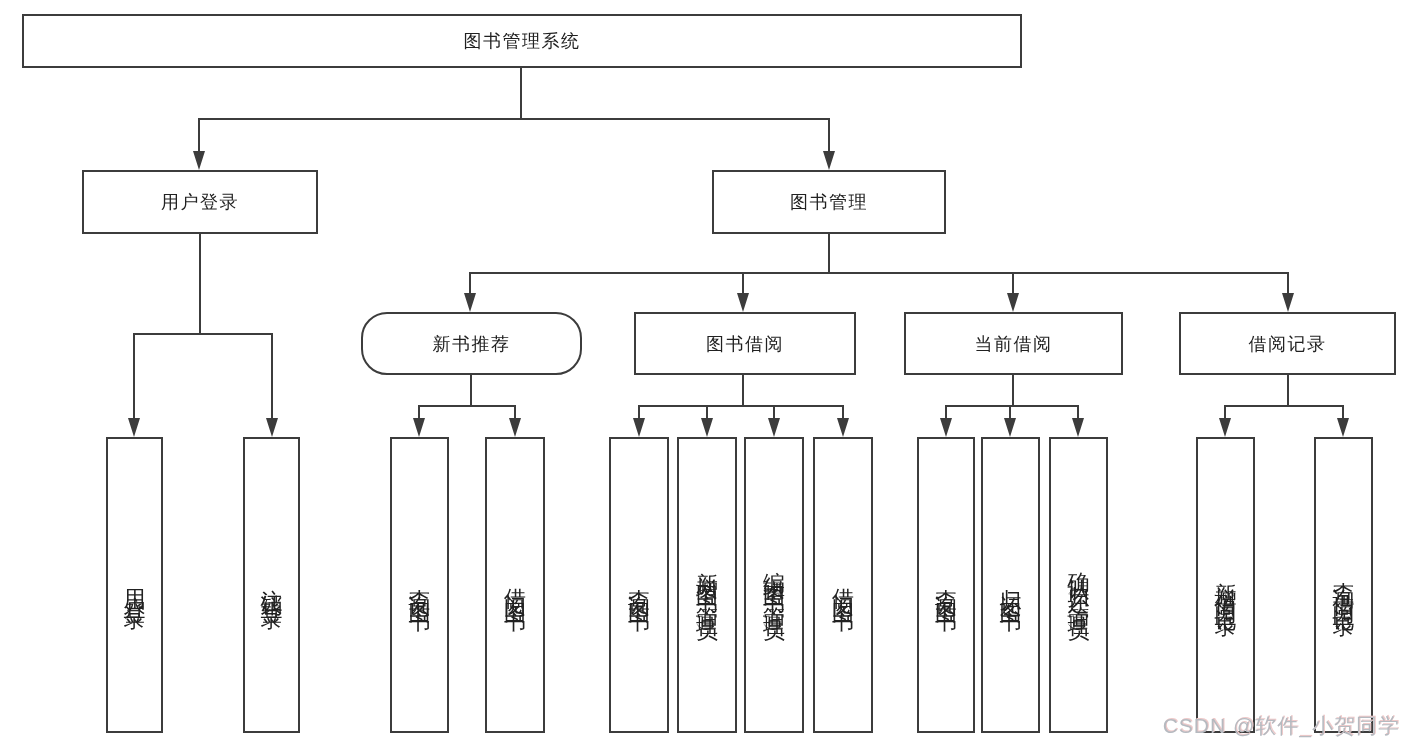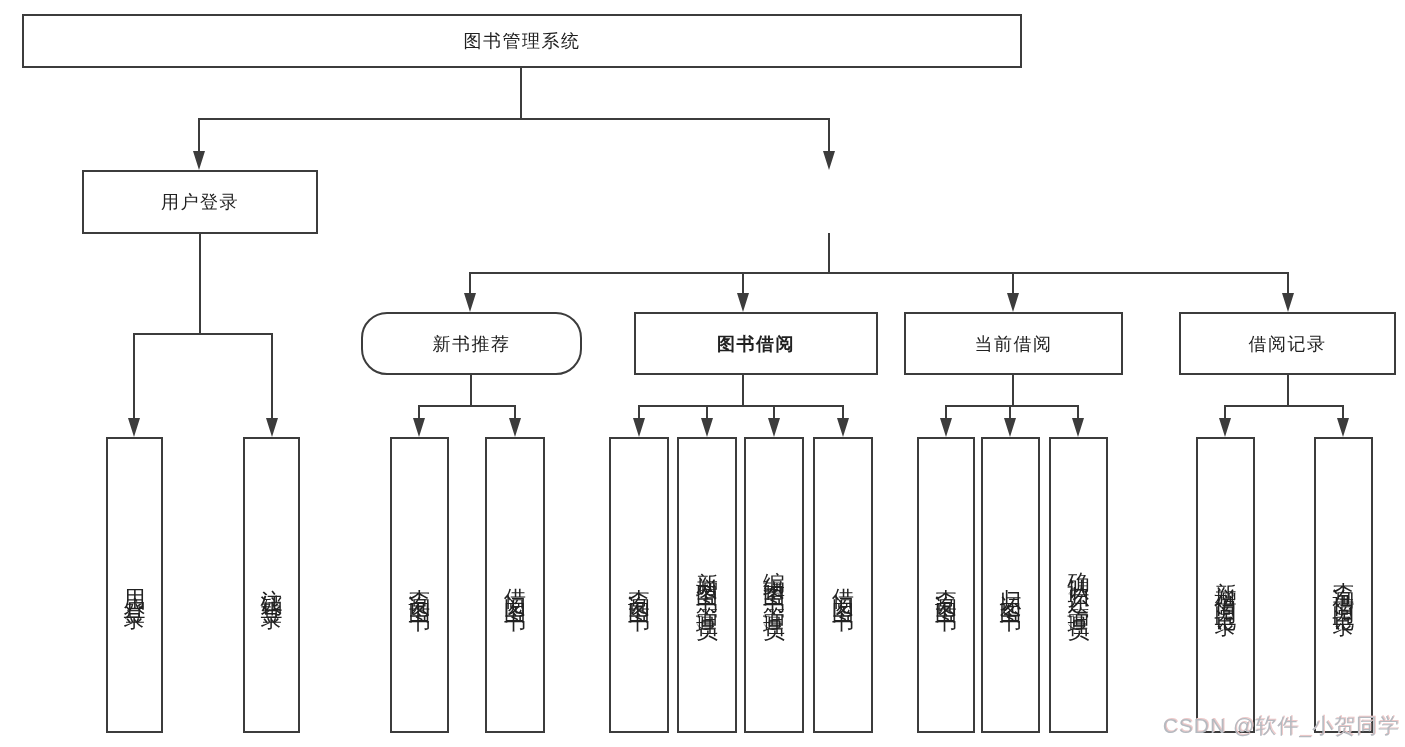--- a/index.html
+++ b/index.html
@@ -60,23 +60,24 @@
     </g>
     <g>
       <path class="line" d="M1288 375 V406 M1225 406 H1343 M1225 406 V418 M1343 406 V418"></path>
       <path class="arrow" d="M1225 437 L1219 418 L1231 418 Z M1343 437 L1337 418 L1349 418 Z"></path>
     </g>
   </svg>
 
   <div class="box h" style="left:22px; top:14px; width:1000px; height:54px;">图书管理系统</div>
 
   <div class="box h" style="left:82px; top:170px; width:236px; height:64px;">用户登录</div>
+  <div class="box h" style="left:712px; top:170px; width:234px; height:64px;">图书管理</div>
 
   <div class="box h" style="left:361px; top:312px; width:221px; height:63px;border-radius:26px;">新书推荐</div>
-  <div class="box h" style="left:634px; top:312px; width:244px; height:63px;font-weight:bold;">图书借阅</div>
+  <div class="box h" style="left:634px; top:312px; width:222px; height:63px;">图书借阅</div>
   <div class="box h" style="left:904px; top:312px; width:219px; height:63px;">当前借阅</div>
   <div class="box h" style="left:1179px; top:312px; width:217px; height:63px;">借阅记录</div>
 
   <div class="box v" style="left:106px; width:57px;">用户登录</div>
   <div class="box v" style="left:243px; width:57px;">注销登录</div>
 
   <div class="box v" style="left:390px; width:59px;">查询图书</div>
   <div class="box v" style="left:485px; width:60px;">借阅图书</div>
 
   <div class="box v" style="left:609px; width:60px;">查询图书</div>

